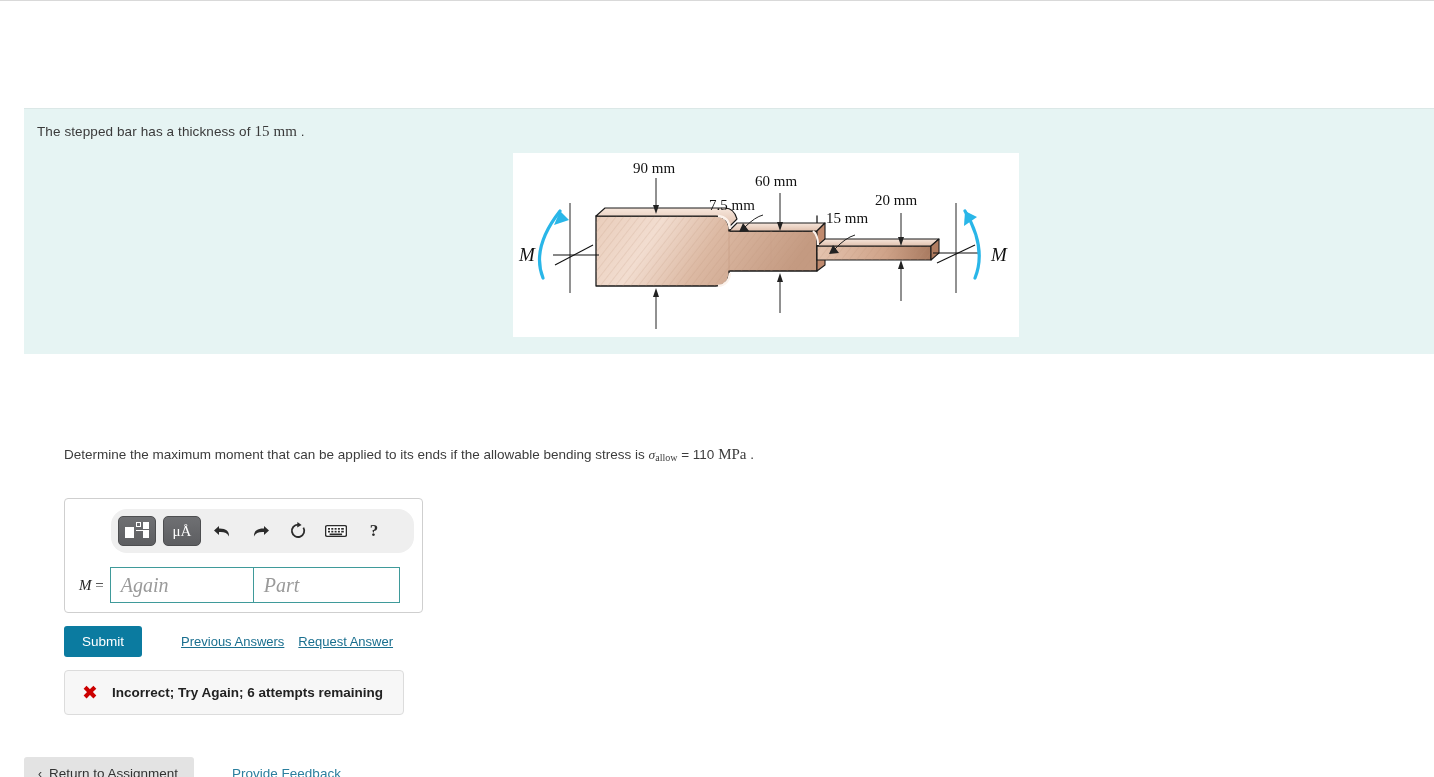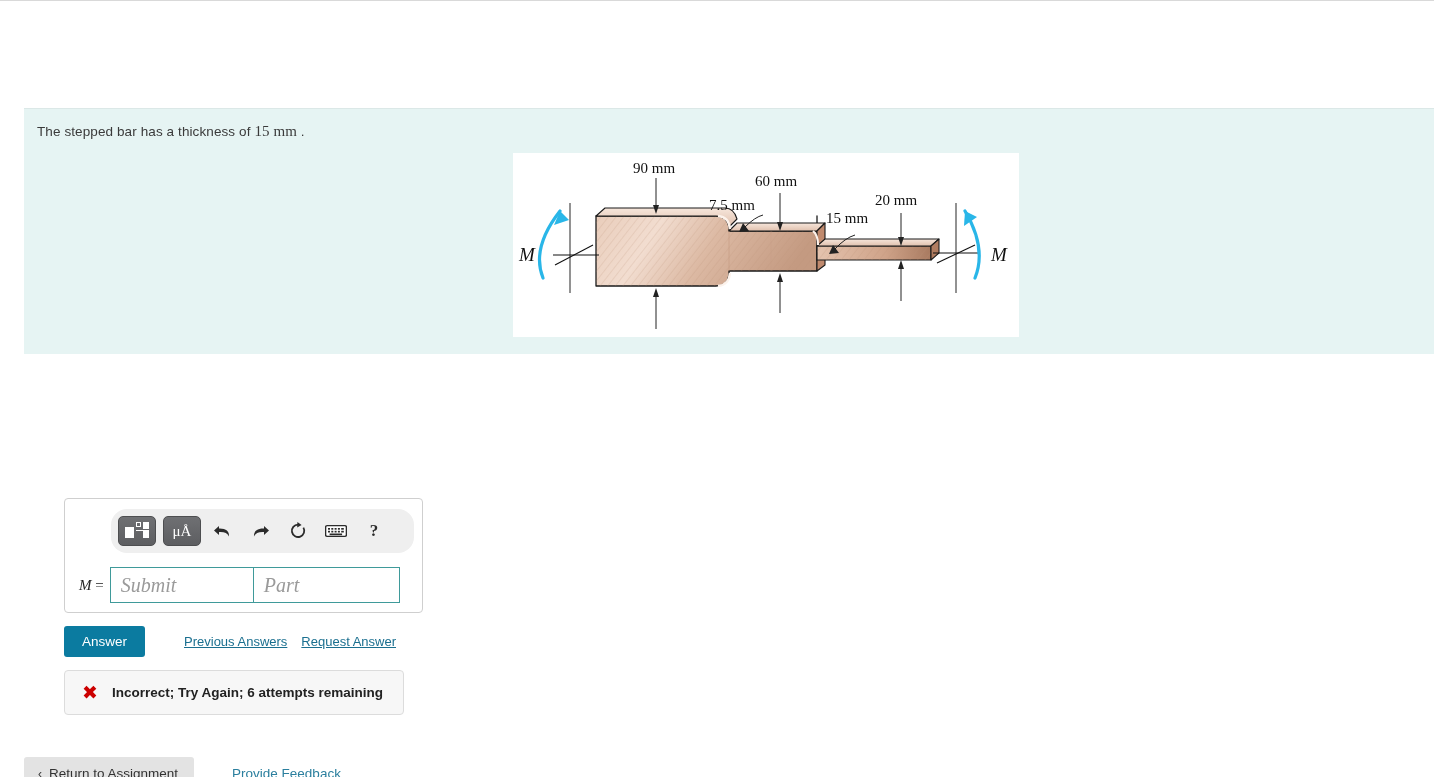--- a/index.html
+++ b/index.html
@@ -265,20 +265,21 @@
         <path d="M 388,93 L 385,84 L 391,84 Z" fill="#222"></path>
         <line x1="388" y1="112" x2="388" y2="148" stroke="#222" stroke-width="1"></line>
         <path d="M 388,107 L 385,116 L 391,116 Z" fill="#222"></path>
         <text x="362" y="52" font-family="Liberation Serif, serif" font-size="15" fill="#111">20 mm</text>
       </svg>
     </div>
   </div>
 
 
   <div class="part-body">
+    <p class="prompt"><span>Determine the maximum moment that can be applied to its ends if the allowable bending stress is </span><span class="serif" style="font-style:italic">σ</span><span class="serif sub">allow</span><span> = 110 </span><span class="mathunit">MPa</span><span> .</span></p>
   </div>
 
   <div class="answer-box">
 
     <div class="mq-toolbar">
 
       <div class="tb-btn">
         <span class="tb-icon">
           <i style="left:0;top:5px;width:9px;height:11px;"></i>
           <i style="left:11px;top:0;width:5px;height:5px;border:1px solid #fff;background:transparent;"></i>
@@ -341,30 +342,30 @@
       <div class="tb-plain">
         <span class="tb-help">?</span>
       </div>
     </div>
 
     <div class="answer-row">
       <span class="var-label">
         <span>M</span><span class="eq">&nbsp;</span><span class="eq">=</span>
       </span>
       <div class="field value">
-        <span>Submit</span>
+        <span>Again</span>
       </div>
       <div class="field units">
         <span>Part</span>
       </div>
     </div>
   </div>
 
   <div class="submit-row">
-    <button class="submit-btn">Answer</button>
+    <button class="submit-btn">Submit</button>
     <a class="link">Previous Answers</a>
     <a class="link tight">Request Answer</a>
   </div>
 
   <div class="feedback">
     <span class="x-mark">✖</span>
     <span class="feedback-text">Incorrect; Try Again; 6 attempts remaining</span>
   </div>
 
   <div class="footer">

